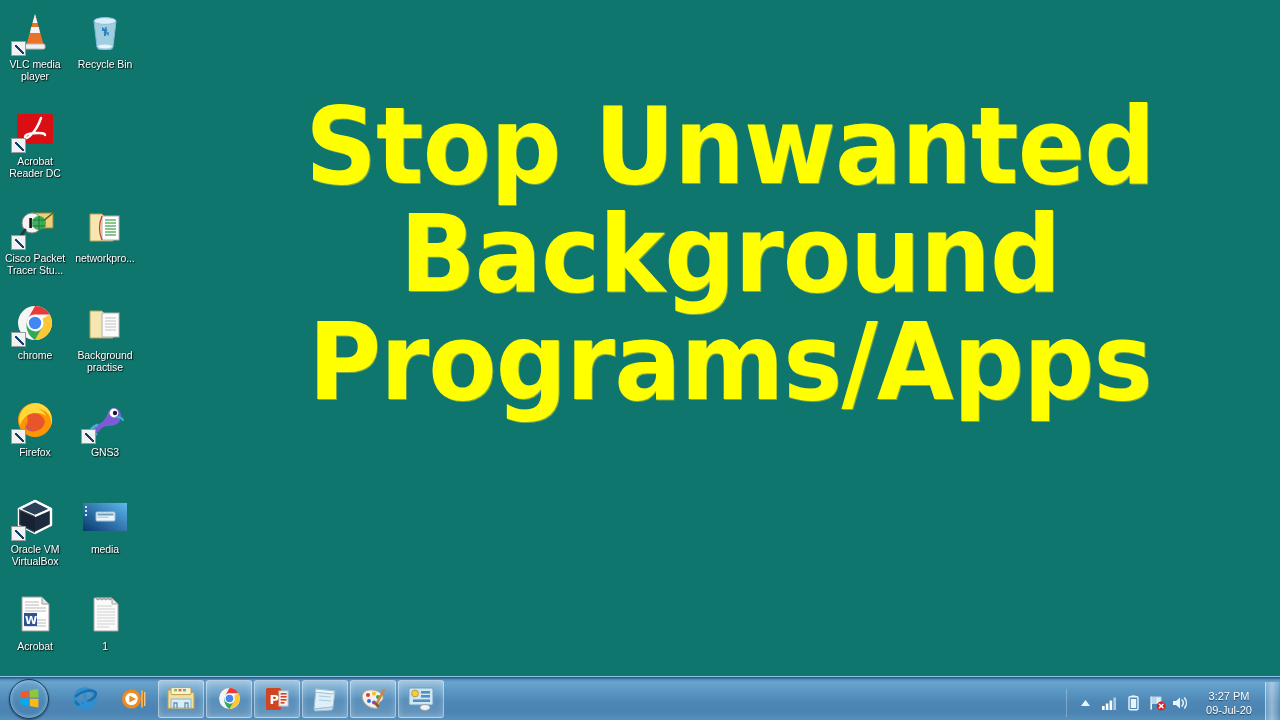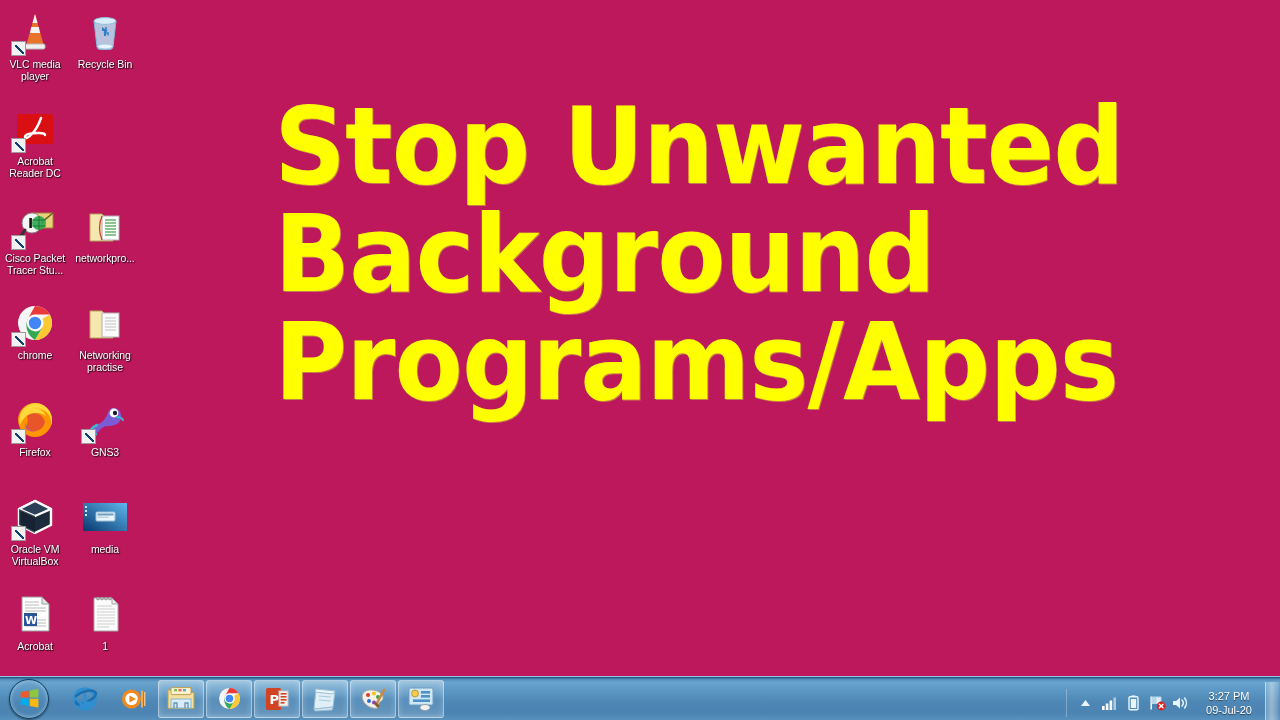--- a/index.html
+++ b/index.html
@@ -5,21 +5,21 @@
   html, body {
     margin: 0; padding: 0;
     width: 1280px; height: 720px;
     overflow: hidden;
     font-family: "Liberation Sans", sans-serif;
   }
 
   #desktop {
     position: relative;
     width: 1280px; height: 720px;
-    background: #be185d;
+    background: #0f766e;
     overflow: hidden;
   }
 
   
   #icon-grid {
     position: absolute;
     left: 0; top: 4px;
     width: 146px;
   }
   .icon-row {
@@ -70,21 +70,21 @@
     width: 9px; height: 9px;
     background:
       linear-gradient(45deg, transparent 0 43%, #13406e 43% 57%, transparent 57% 100%);
   }
 
   
   #title-overlay {
     position: absolute;
     left: 240px; top: 92px;
     width: 980px;
-    text-align: left;
+    text-align: center;
     pointer-events: none;
   }
   .title-line {
     color: #ffff00;
     font-family: "DejaVu Sans", sans-serif;
     font-weight: bold;
     font-size: 107px;
     line-height: 108px;
     letter-spacing: -1px;
     transform: scaleX(0.93);
@@ -287,21 +287,21 @@
       <div class="desk-icon">
         <div class="icon-art">
           <svg width="44" height="44" viewBox="0 0 44 44">
             <path d="M7 10 h12 l3 3 h8 v24 h-23 z" fill="#f6e7b0" stroke="#b9a258"></path>
             <rect x="19" y="12" width="17" height="24" fill="#fbfbfb" stroke="#b0b0b0"></rect>
             <g stroke="#c2c2c2" stroke-width="1.2">
               <path d="M22 17 h11 M22 20 h11 M22 23 h11 M22 26 h11 M22 29 h11"></path>
             </g>
           </svg>
         </div>
-        <div class="icon-label">Networking practise</div>
+        <div class="icon-label">Background practise</div>
       </div>
     </div>
 
     <div class="icon-row">
       <div class="desk-icon">
         <div class="icon-art">
           <svg width="44" height="44" viewBox="0 0 44 44">
             <circle cx="22" cy="22" r="17" fill="#ff9500"></circle>
             <path d="M22 5 a17 17 0 0 1 15 25 a14 14 0 0 0 -22 -16 a11 11 0 0 1 18 4 a17 17 0 0 0 -26 9 A17 17 0 0 1 22 5z" fill="#ffd83b"></path>
             <path d="M14 18 a11 11 0 0 1 18 6 a12 12 0 0 1 -20 6 a13 13 0 0 0 2 -12z" fill="#e8552a"></path>

